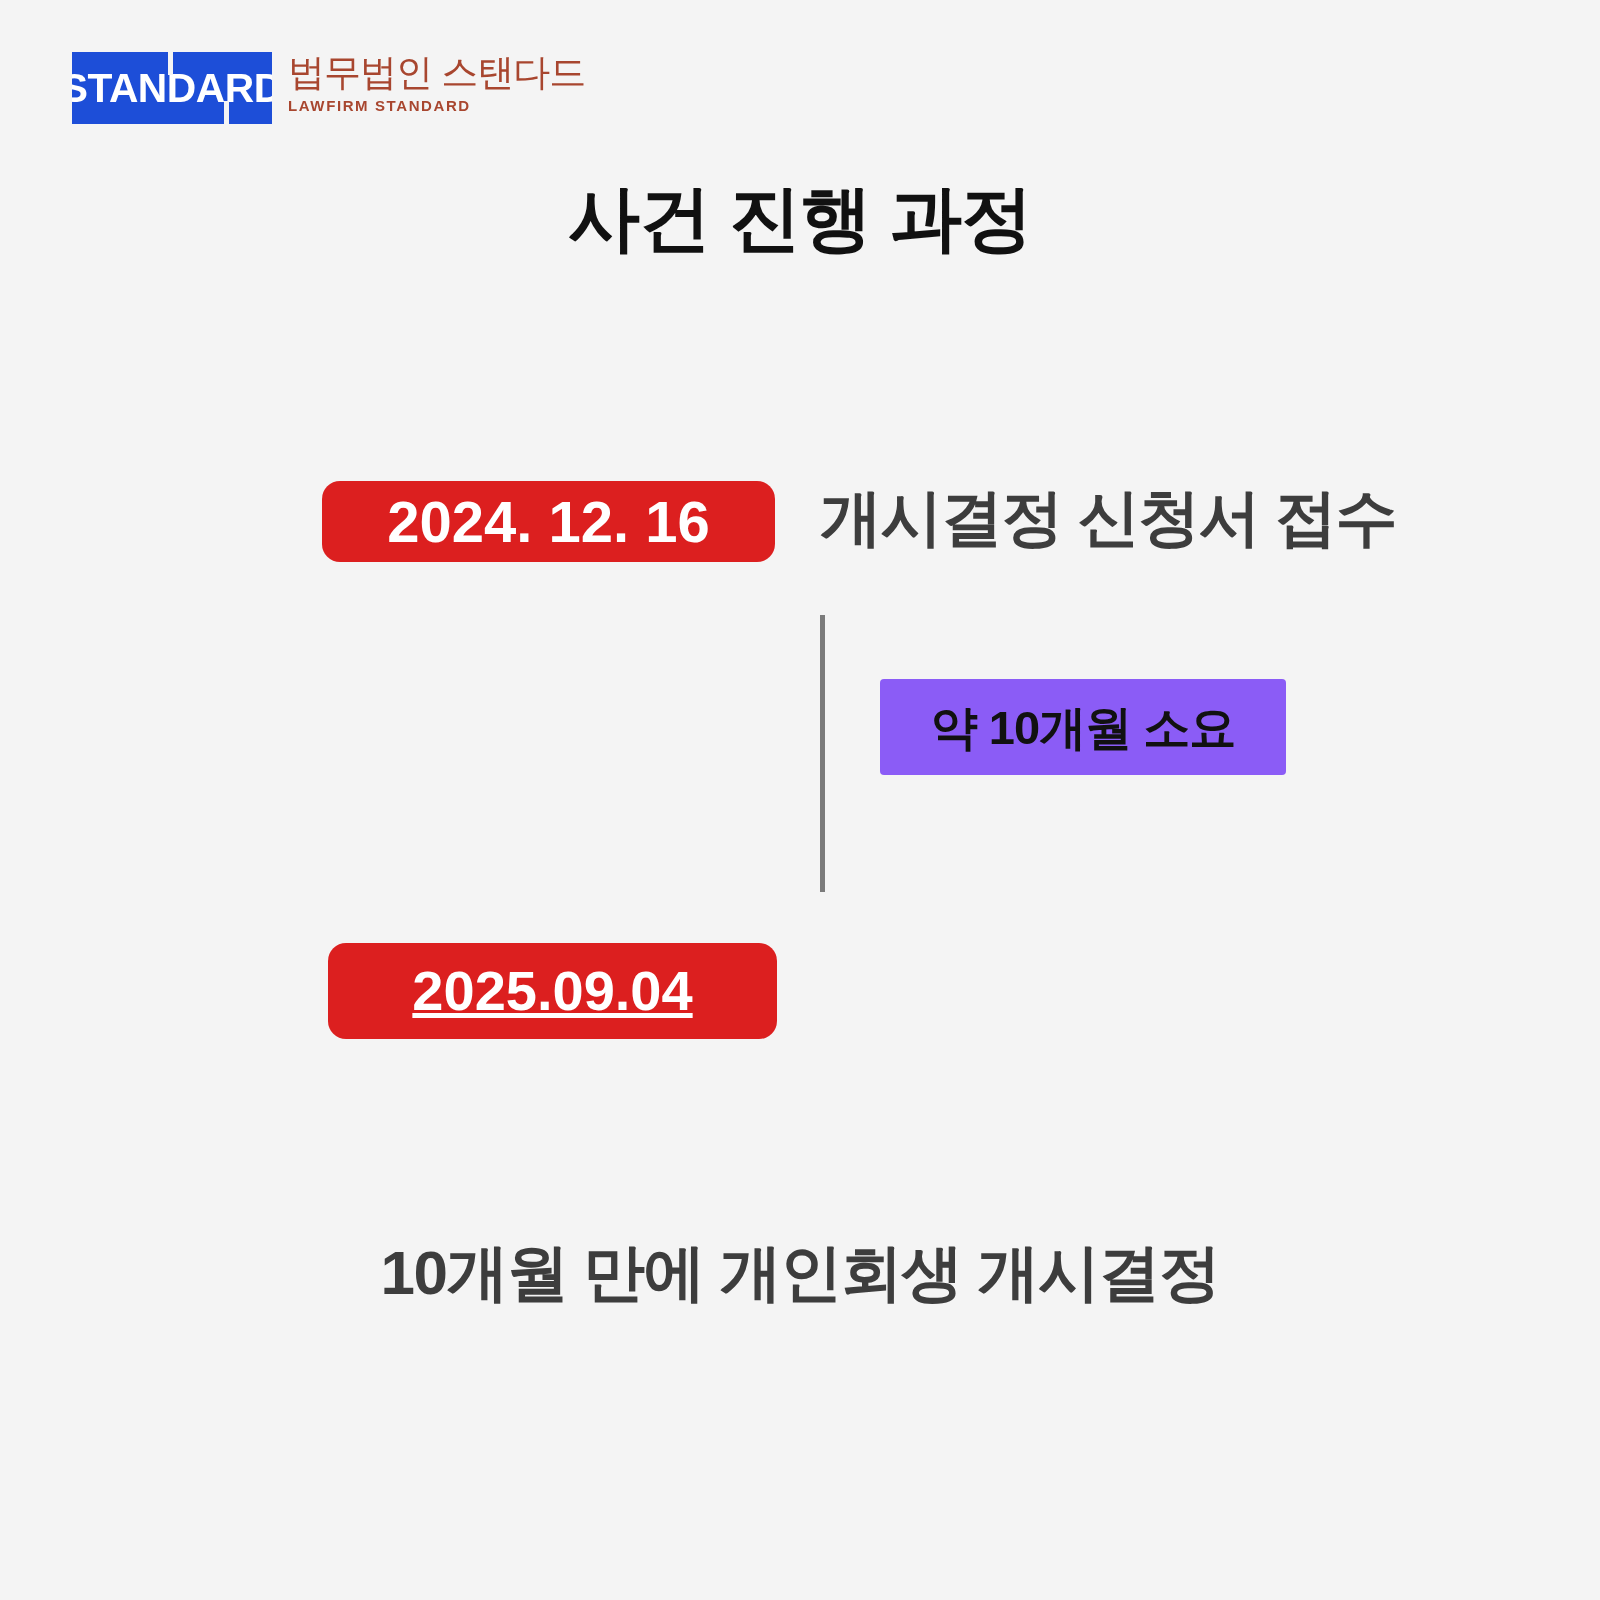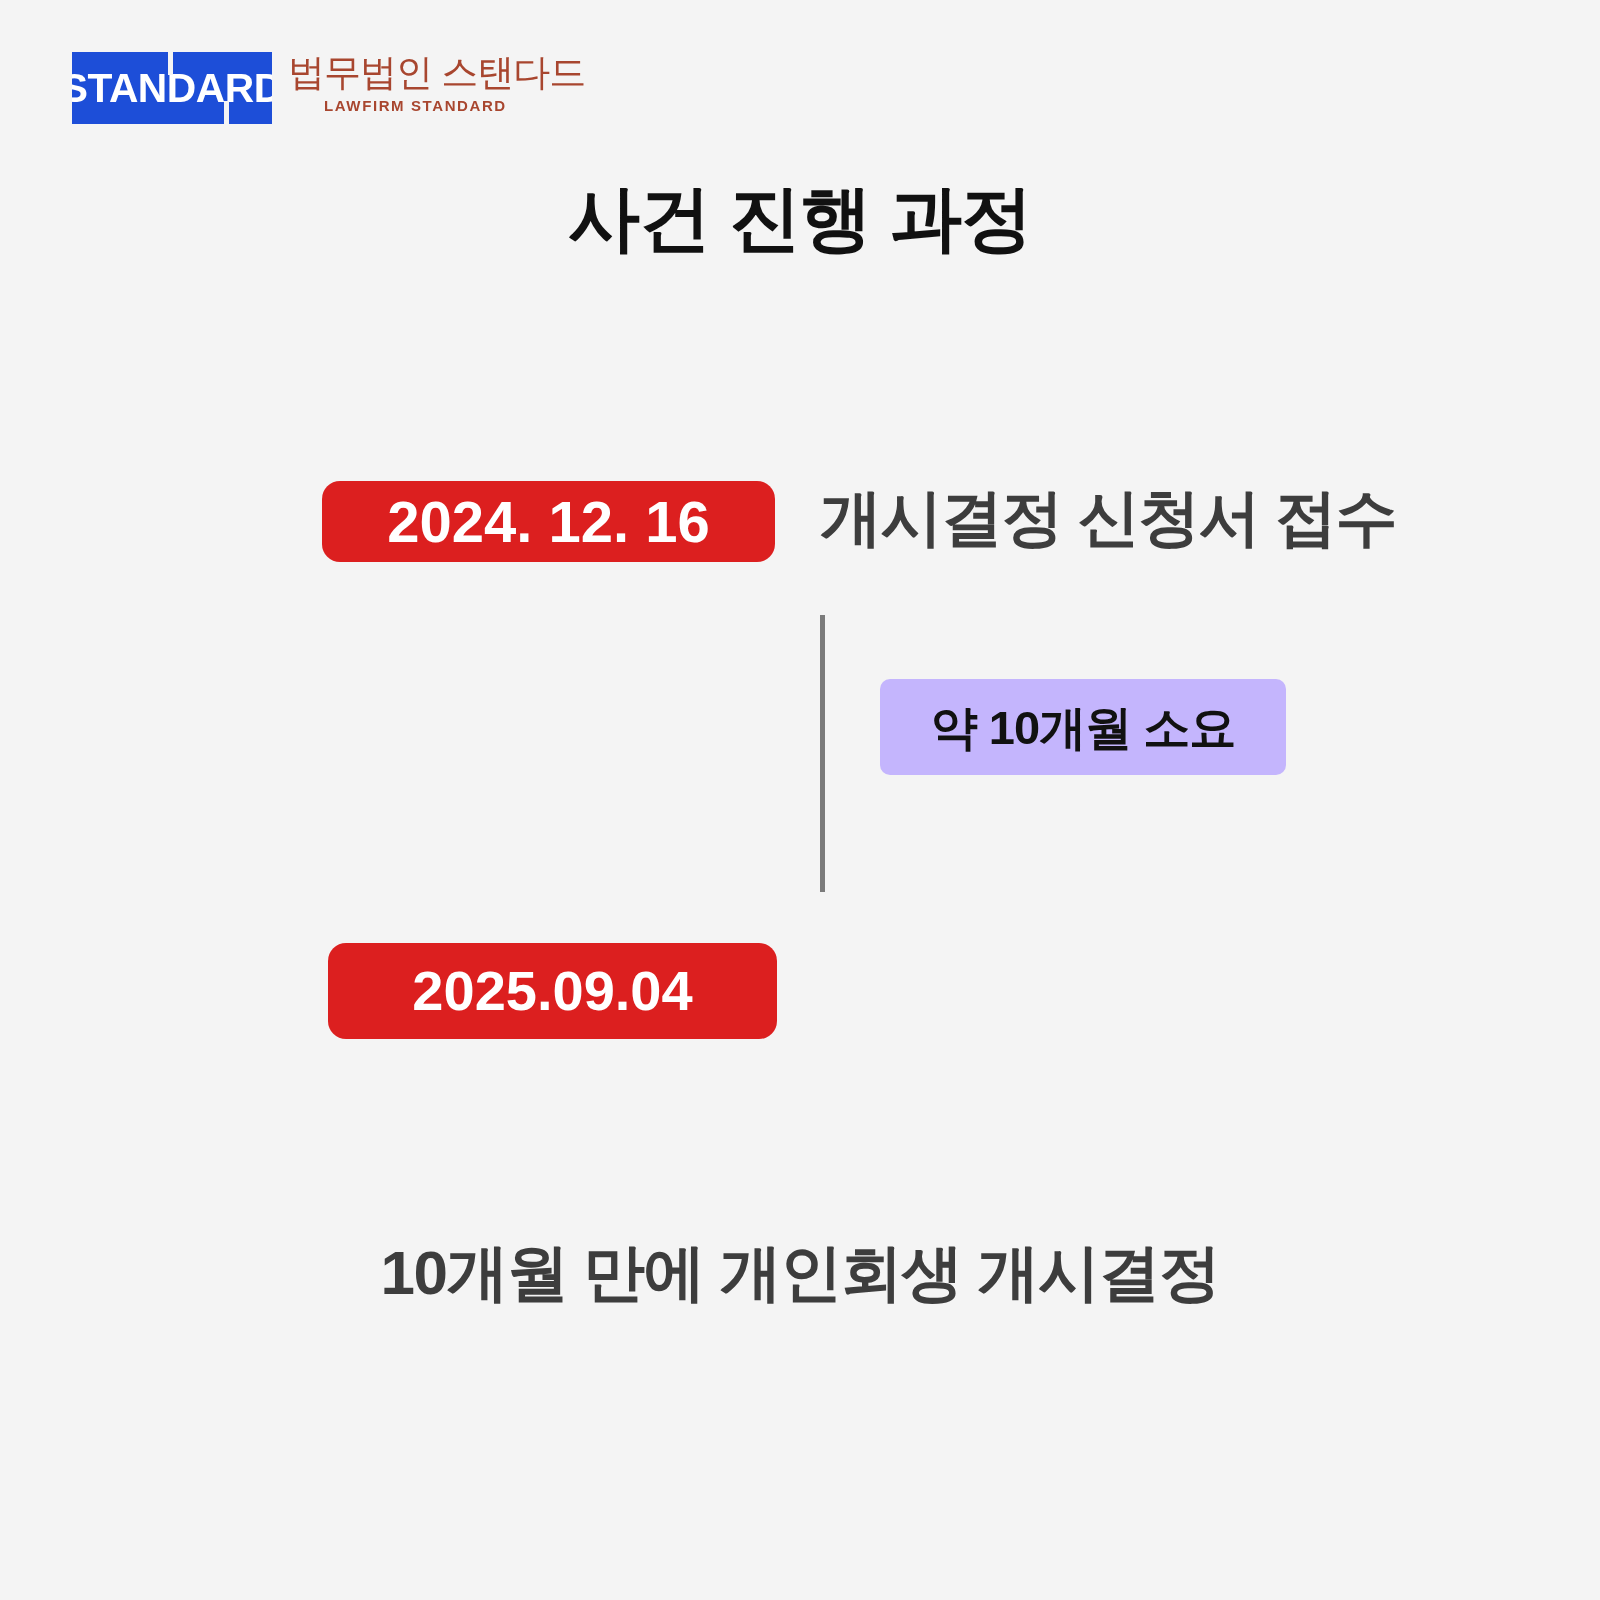--- a/index.html
+++ b/index.html
@@ -75,21 +75,20 @@
     letter-spacing: -1px;
     white-space: nowrap;
   }
   #logo-latin {
     color: #a8462f;
     font-size: 15px;
     font-weight: 700;
     letter-spacing: 1.6px;
     margin-top: 4px;
     white-space: nowrap;
-    margin-left: 36px;
   }
 
   
   #page-title {
     position: absolute;
     left: 0;
     right: 0;
     top: 182px;
     text-align: center;
     font-size: 72px;
@@ -127,20 +126,21 @@
     font-size: 58px;
     letter-spacing: 0px;
   }
   #date-badge-2 {
     left: 328px;
     top: 943px;
     width: 449px;
     height: 96px;
     font-size: 56px;
     letter-spacing: 0px;
+    text-decoration: underline;
   }
 
   .event-label {
     position: absolute;
     color: #3d3d3d;
     font-weight: 700;
     letter-spacing: -1.5px;
     line-height: 1;
     white-space: nowrap;
   }
@@ -163,22 +163,22 @@
     height: 277px;
     background: #7b7b7b;
   }
 
   #duration-badge {
     position: absolute;
     left: 880px;
     top: 679px;
     width: 406px;
     height: 96px;
-    background: #c4b5fd;
-    border-radius: 10px;
+    background: #8b5cf6;
+    border-radius: 4px;
     display: flex;
     align-items: center;
     justify-content: center;
     color: #111111;
     font-size: 47px;
     font-weight: 700;
     letter-spacing: -1px;
     line-height: 1;
   }
 

